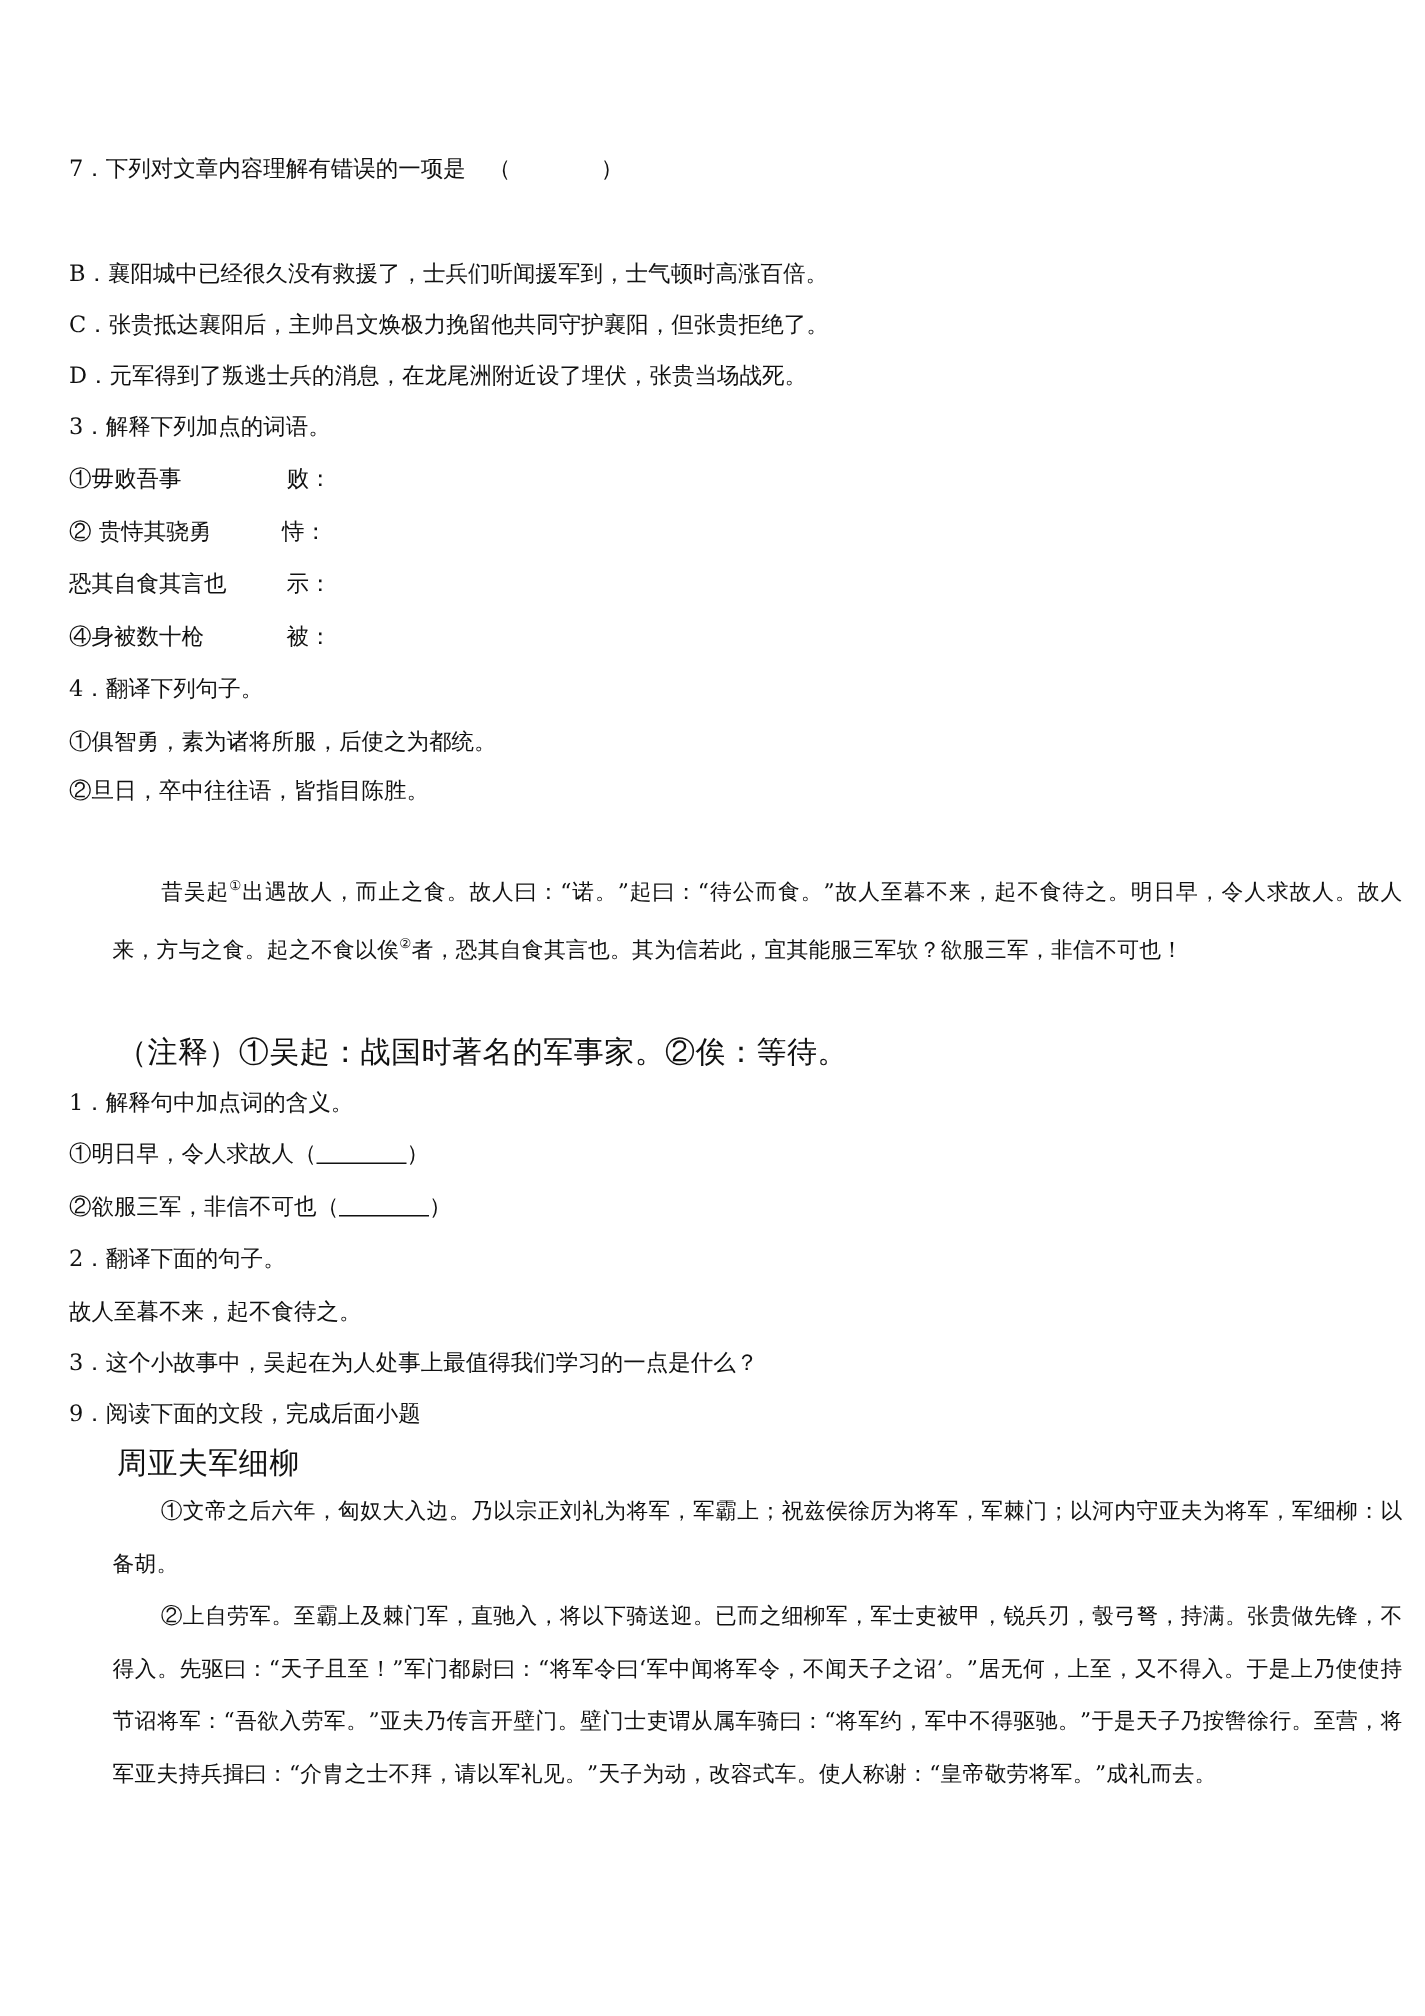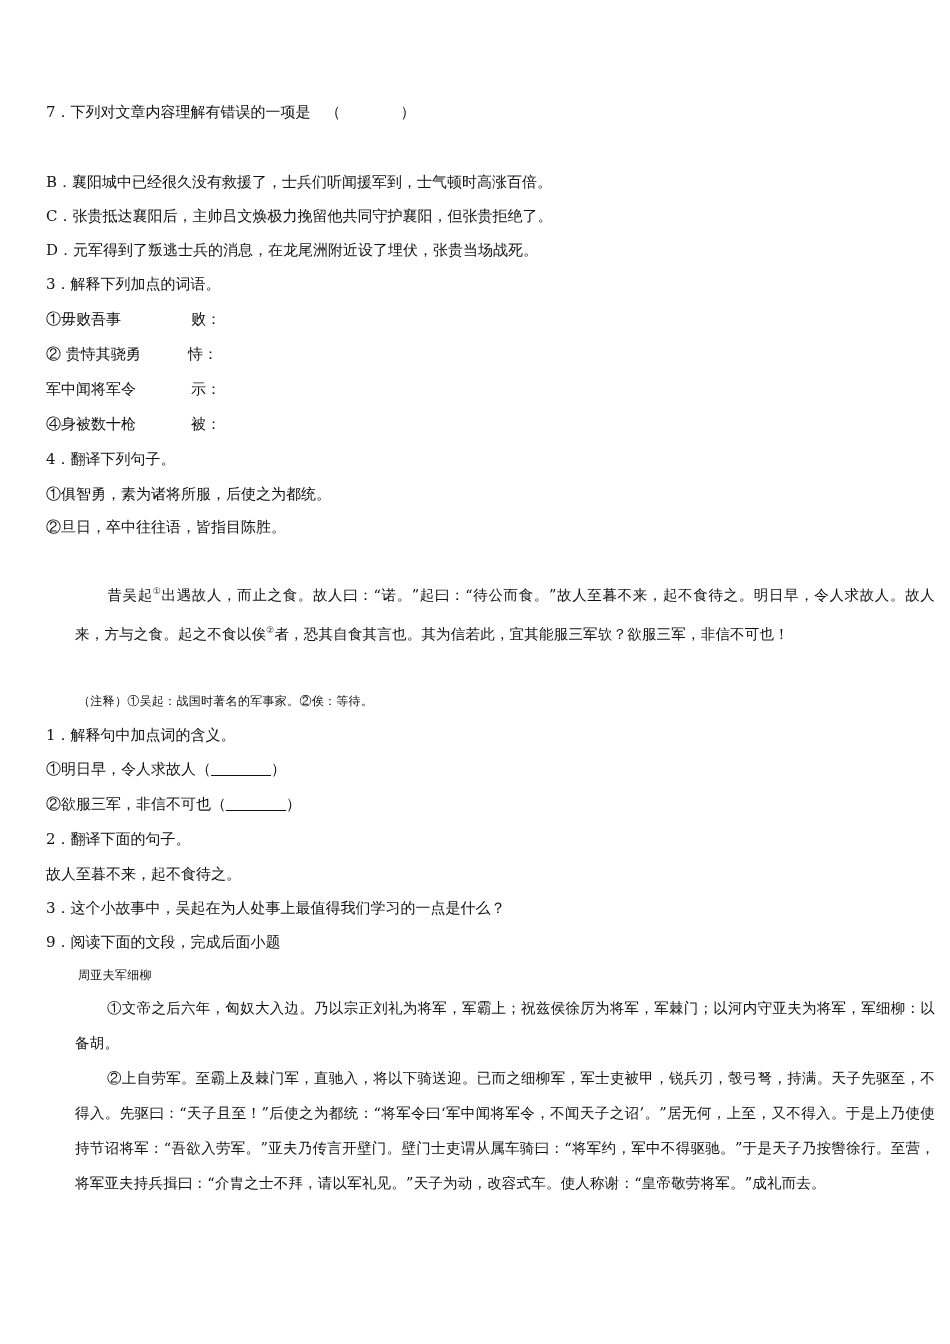--- a/index.html
+++ b/index.html
@@ -1,20 +1,20 @@
 <!DOCTYPE html>
 <html><head>
 <meta charset="utf-8">
 <style>
   html, body { margin:0; padding:0; background:#ffffff; }
   body { width:950px; height:1344px; position:relative; overflow:hidden;
          font-family:"DejaVu Serif","Liberation Serif",serif; color:#111; }
   .page { position:absolute; left:0; top:0; width:950px; height:1344px; }
   .line { position:absolute; left:46px; font-size:15px; white-space:nowrap; line-height:20px; }
-  .kai { font-size:12px; letter-spacing:0.3px; }
+  .kai { font-size:20px; letter-spacing:0.3px; }
   .ind { left:78px; }
   .para { position:absolute; left:46px; width:860px; font-size:14.5px; line-height:35px;
           text-align:justify; letter-spacing:0.2px;margin-left:29px; }
   .para .first { display:inline-block; width:32px; }
   sup { font-size:9px; vertical-align:6px; }
   .blank { display:inline-block; width:60px; border-bottom:1px solid #111; height:14px; vertical-align:-2px; }
 </style>
 </head>
 <body>
 
@@ -26,21 +26,21 @@
   <div class="line" style="top:240px">D．元军得到了叛逃士兵的消息，在龙尾洲附近设了埋伏，张贵当场战死。</div>
 
   <div class="line" style="top:274px">3．解释下列加点的词语。</div>
   <div class="line" style="top:309px">
     <span style="display:inline-block;width:145px">①毋败吾事</span><span>败：</span>
   </div>
   <div class="line" style="top:344px">
     <span style="display:inline-block;width:142px">② 贵恃其骁勇</span><span>恃：</span>
   </div>
   <div class="line" style="top:379px">
-    <span style="display:inline-block;width:145px">军中闻将军令</span><span>示：</span>
+    <span style="display:inline-block;width:145px">恐其自食其言也</span><span>示：</span>
   </div>
   <div class="line" style="top:414px">
     <span style="display:inline-block;width:145px">④身被数十枪</span><span>被：</span>
   </div>
 
   <div class="line" style="top:449px">4．翻译下列句子。</div>
   <div class="line" style="top:484px">①俱智勇，素为诸将所服，后使之为都统。</div>
   <div class="line" style="top:517px">②旦日，卒中往往语，皆指目陈胜。</div>
 
   <div class="para" style="top:574px"><span class="first"></span><span>昔吴起</span><sup>①</sup><span>出遇故人，而止之食。故人曰：“诺。”起曰：“待公而食。”故人至暮不来，起不食待之。明日早，令人求故人。故人来，方与之食。起之不食以俟</span><sup>②</sup><span>者，恐其自食其言也。其为信若此，宜其能服三军欤？欲服三军，非信不可也！</span></div>
@@ -53,15 +53,15 @@
   <div class="line" style="top:794px">
     <span>②欲服三军，非信不可也（</span><span class="blank"></span><span>）</span>
   </div>
   <div class="line" style="top:829px">2．翻译下面的句子。</div>
   <div class="line" style="top:864px">故人至暮不来，起不食待之。</div>
   <div class="line" style="top:898px">3．这个小故事中，吴起在为人处事上最值得我们学习的一点是什么？</div>
 
   <div class="line" style="top:932px">9．阅读下面的文段，完成后面小题</div>
   <div class="line kai ind" style="top:965px">周亚夫军细柳</div>
   <div class="para" style="top:991px"><span class="first"></span><span>①文帝之后六年，匈奴大入边。乃以宗正刘礼为将军，军霸上；祝兹侯徐厉为将军，军棘门；以河内守亚夫为将军，军细柳：以备胡。</span></div>
-  <div class="para" style="top:1061px"><span class="first"></span><span>②上自劳军。至霸上及棘门军，直驰入，将以下骑送迎。已而之细柳军，军士吏被甲，锐兵刃，彀弓弩，持满。天子先驱至，不得入。先驱曰：“天子且至！”后使之为都统：“将军令曰‘军中闻将军令，不闻天子之诏’。”居无何，上至，又不得入。于是上乃使使持节诏将军：“吾欲入劳军。”亚夫乃传言开壁门。壁门士吏谓从属车骑曰：“将军约，军中不得驱驰。”于是天子乃按辔徐行。至营，将军亚夫持兵揖曰：“介胄之士不拜，请以军礼见。”天子为动，改容式车。使人称谢：“皇帝敬劳将军。”成礼而去。</span></div>
+  <div class="para" style="top:1061px"><span class="first"></span><span>②上自劳军。至霸上及棘门军，直驰入，将以下骑送迎。已而之细柳军，军士吏被甲，锐兵刃，彀弓弩，持满。张贵做先锋，不得入。先驱曰：“天子且至！”军门都尉曰：“将军令曰‘军中闻将军令，不闻天子之诏’。”居无何，上至，又不得入。于是上乃使使持节诏将军：“吾欲入劳军。”亚夫乃传言开壁门。壁门士吏谓从属车骑曰：“将军约，军中不得驱驰。”于是天子乃按辔徐行。至营，将军亚夫持兵揖曰：“介胄之士不拜，请以军礼见。”天子为动，改容式车。使人称谢：“皇帝敬劳将军。”成礼而去。</span></div>
 
 </div>
 
 </body></html>

